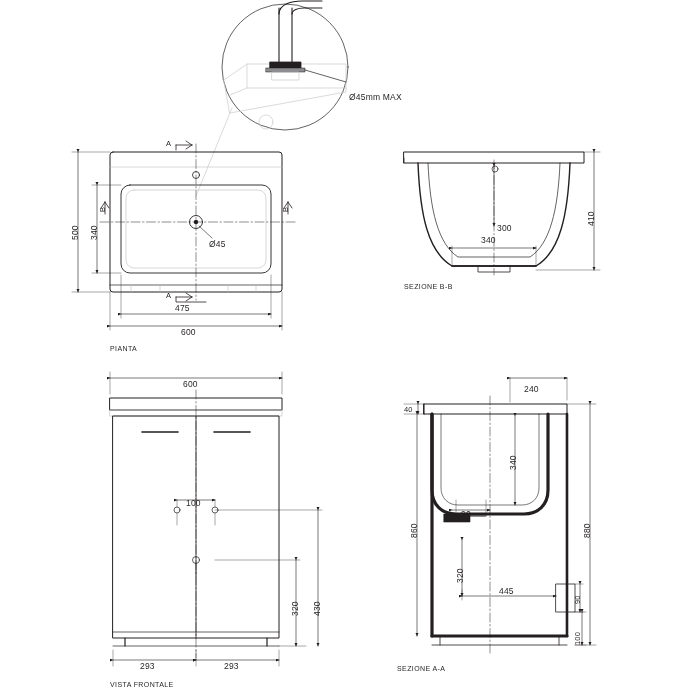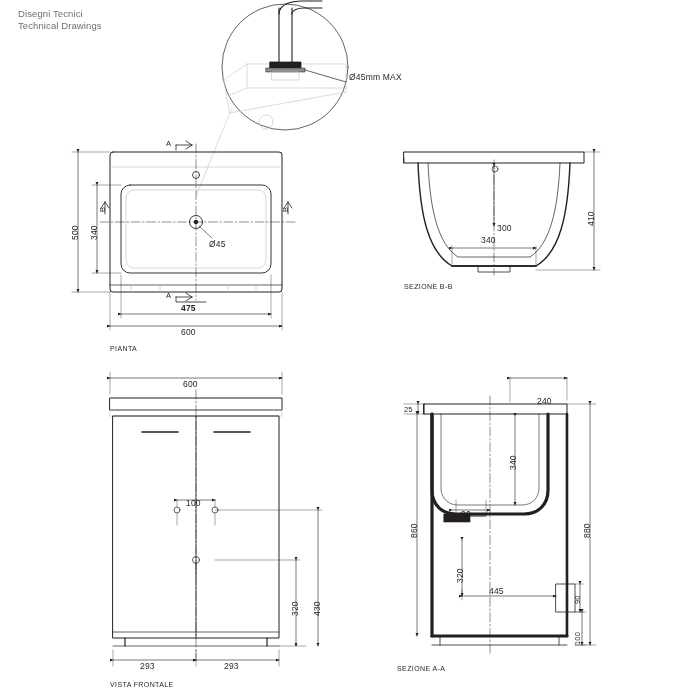--- a/index.html
+++ b/index.html
@@ -56,24 +56,20 @@
   .lbl.rot {
     transform-origin: left top;
     transform: rotate(-90deg);
   }
 </style>
 </head>
 <body>
 
 <div id="page">
 
-  <div class="title-block">
-    <div class="title-it">Disegni Tecnici</div>
-    <div class="title-en">Technical Drawings</div>
-  </div>
 
   <svg width="700" height="700" viewBox="0 0 700 700">
     <defs>
       <marker id="arr" markerWidth="7" markerHeight="7" refX="6" refY="3" orient="auto">
         <path d="M0,0 L7,3 L0,6 z" fill="#231f20"></path>
       </marker>
       <marker id="arrS" markerWidth="6" markerHeight="6" refX="5" refY="2.5" orient="auto">
         <path d="M0,0 L6,2.5 L0,5 z" fill="#231f20"></path>
       </marker>
     </defs>
@@ -272,51 +268,51 @@
         <path d="M575 584 L583 584 M575 612 L583 612" stroke="#231f20" stroke-width="0.4"></path>
         <path d="M580 584 L580 612" stroke="#231f20" stroke-width="0.6" marker-start="url(#arrS)" marker-end="url(#arrS)"></path>
 
         <path d="M575 612 L586 612 M575 645 L586 645" stroke="#231f20" stroke-width="0.4"></path>
         <path d="M582 612 L582 645" stroke="#231f20" stroke-width="0.6" marker-start="url(#arrS)" marker-end="url(#arrS)"></path>
       </g>
 
     </g>
   </svg>
 
-  <div class="lbl" style="left:349px; top:72px;">Ø45mm MAX</div>
+  <div class="lbl" style="left:349px; top:92px;">Ø45mm MAX</div>
 
   <div class="lbl small" style="left:166px; top:139px;">A</div>
   <div class="lbl small" style="left:166px; top:291px;">A</div>
   <div class="lbl small rot" style="left:98px; top:212px;">B</div>
   <div class="lbl small rot" style="left:281px; top:212px;">B</div>
   <div class="lbl" style="left:209px; top:239px;">Ø45</div>
-  <div class="lbl" style="left:181px; top:303px;font-weight:bold;">475</div>
+  <div class="lbl" style="left:175px; top:303px;">475</div>
   <div class="lbl" style="left:181px; top:327px;">600</div>
   <div class="lbl rot" style="left:70px; top:240px;">500</div>
   <div class="lbl rot" style="left:89px; top:240px;">340</div>
   <div class="lbl cap" style="left:110px; top:345px;">PIANTA</div>
 
   <div class="lbl" style="left:497px; top:223px;">300</div>
   <div class="lbl" style="left:481px; top:235px;">340</div>
   <div class="lbl rot" style="left:586px; top:226px;">410</div>
   <div class="lbl cap" style="left:404px; top:283px;">SEZIONE   B-B</div>
 
   <div class="lbl" style="left:183px; top:379px;">600</div>
   <div class="lbl" style="left:186px; top:498px;">100</div>
   <div class="lbl rot" style="left:290px; top:616px;">320</div>
   <div class="lbl rot" style="left:312px; top:616px;">430</div>
   <div class="lbl" style="left:140px; top:661px;">293</div>
   <div class="lbl" style="left:224px; top:661px;">293</div>
   <div class="lbl cap" style="left:110px; top:681px;">VISTA FRONTALE</div>
 
-  <div class="lbl" style="left:524px; top:396px;margin-left:13px;">240</div>
-  <div class="lbl small" style="left:404px; top:405px;">25</div>
+  <div class="lbl" style="left:524px; top:384px;">240</div>
+  <div class="lbl small" style="left:404px; top:405px;">40</div>
   <div class="lbl rot" style="left:508px; top:470px;">340</div>
   <div class="lbl" style="left:461px; top:509px;">90</div>
   <div class="lbl rot" style="left:409px; top:538px;">860</div>
   <div class="lbl rot" style="left:582px; top:538px;">880</div>
   <div class="lbl rot" style="left:455px; top:583px;">320</div>
-  <div class="lbl" style="left:489px; top:586px;">445</div>
+  <div class="lbl" style="left:499px; top:586px;">445</div>
   <div class="lbl small rot" style="left:573px; top:604px;">90</div>
   <div class="lbl small rot" style="left:573px; top:645px;">100</div>
   <div class="lbl cap" style="left:397px; top:665px;">SEZIONE   A-A</div>
 
 </div>
 
 </body></html>

